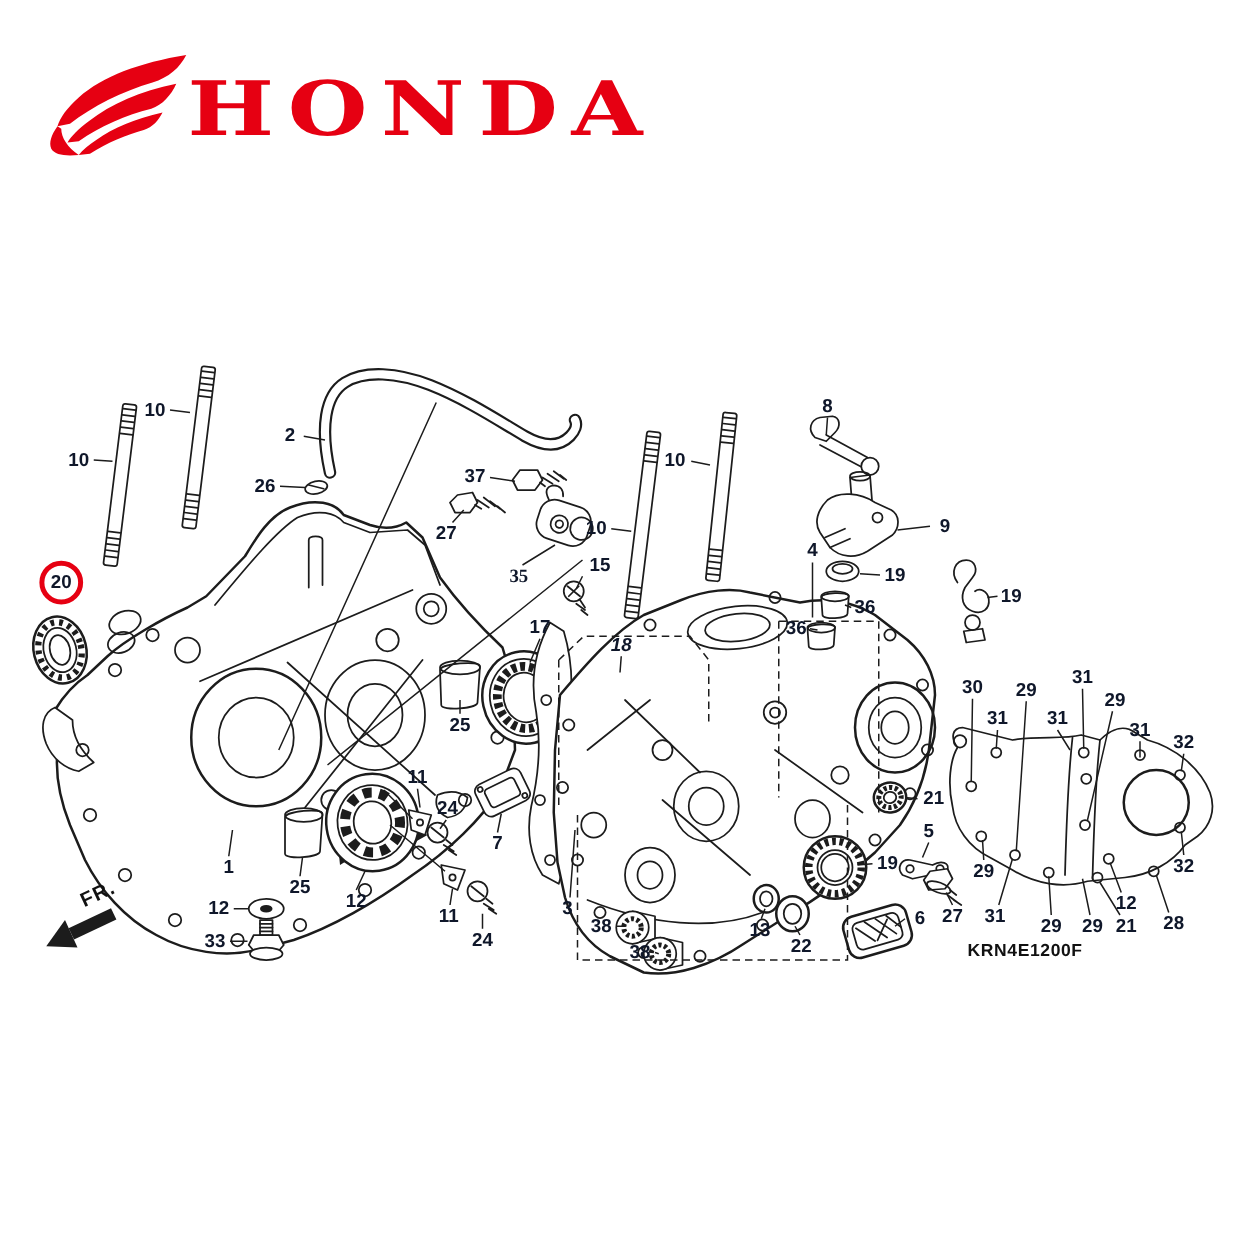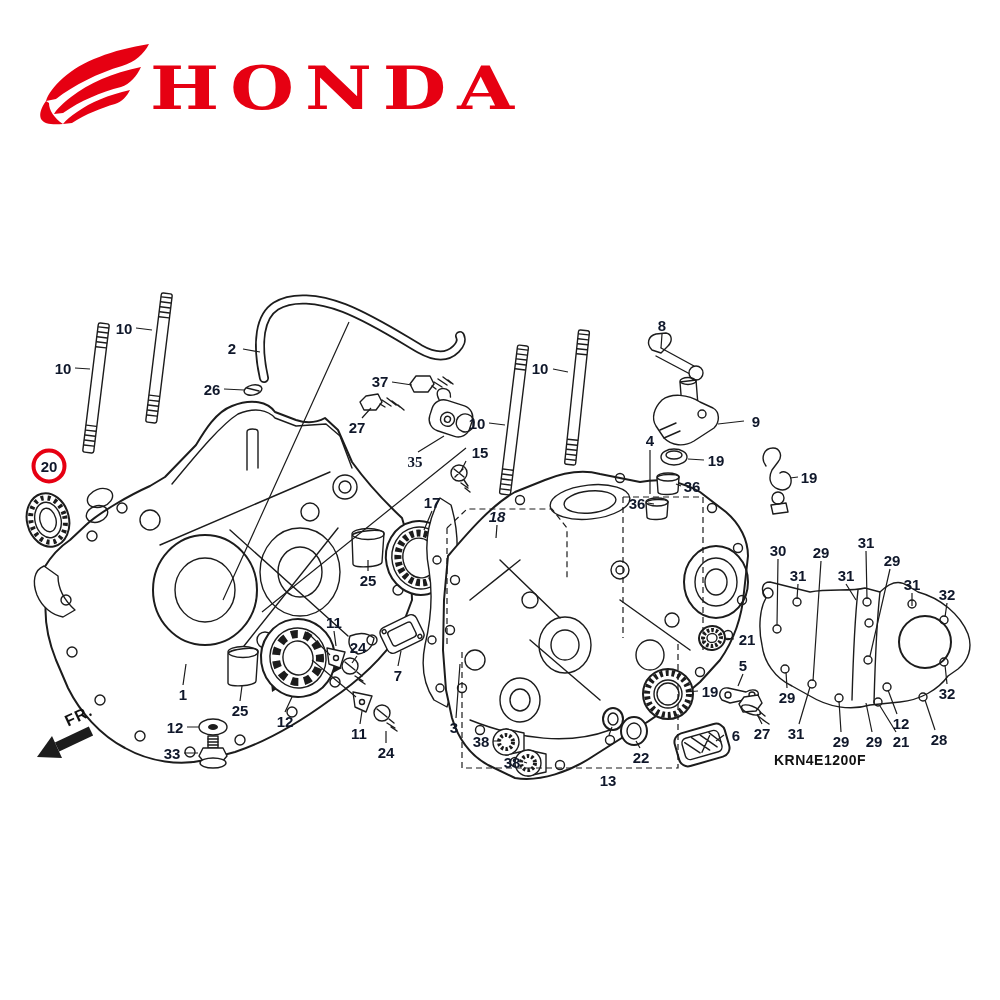--- a/index.html
+++ b/index.html
@@ -392,21 +392,21 @@
       <div class="plabel" style="left: 334px; top: 622px;">11</div>
       <div class="plabel" style="left: 358px; top: 647px;">24</div>
       <div class="plabel" style="left: 175px; top: 727px;">12</div>
       <div class="plabel" style="left: 172px; top: 753px; text-align: right;">33</div>
       <div class="plabel" style="left: 359px; top: 733px;">11</div>
       <div class="plabel" style="left: 386px; top: 752px;">24</div>
       <div class="plabel" style="left: 398px; top: 675px;">7</div>
       <div class="plabel" style="left: 454px; top: 727px;">3</div>
       <div class="plabel" style="left: 481px; top: 741px;">38</div>
       <div class="plabel" style="left: 512px; top: 762px;">38</div>
-      <div class="plabel" style="left: 608px; top: 744px; margin-top: 36px;">13</div>
+      <div class="plabel" style="left: 608px; top: 744px;">13</div>
       <div class="plabel" style="left: 641px; top: 757px;">22</div>
       <div class="plabel" style="left: 710px; top: 691px;">19</div>
       <div class="plabel" style="left: 747px; top: 639px;">21</div>
       <div class="plabel" style="left: 743px; top: 665px;">5</div>
       <div class="plabel" style="left: 736px; top: 735px;">6</div>
       <div class="plabel" style="left: 762px; top: 733px;">27</div>
       <div class="plabel" style="left: 778px; top: 550px;">30</div>
       <div class="plabel" style="left: 821px; top: 552px;">29</div>
       <div class="plabel" style="left: 798px; top: 575px;">31</div>
       <div class="plabel" style="left: 846px; top: 575px;">31</div>

